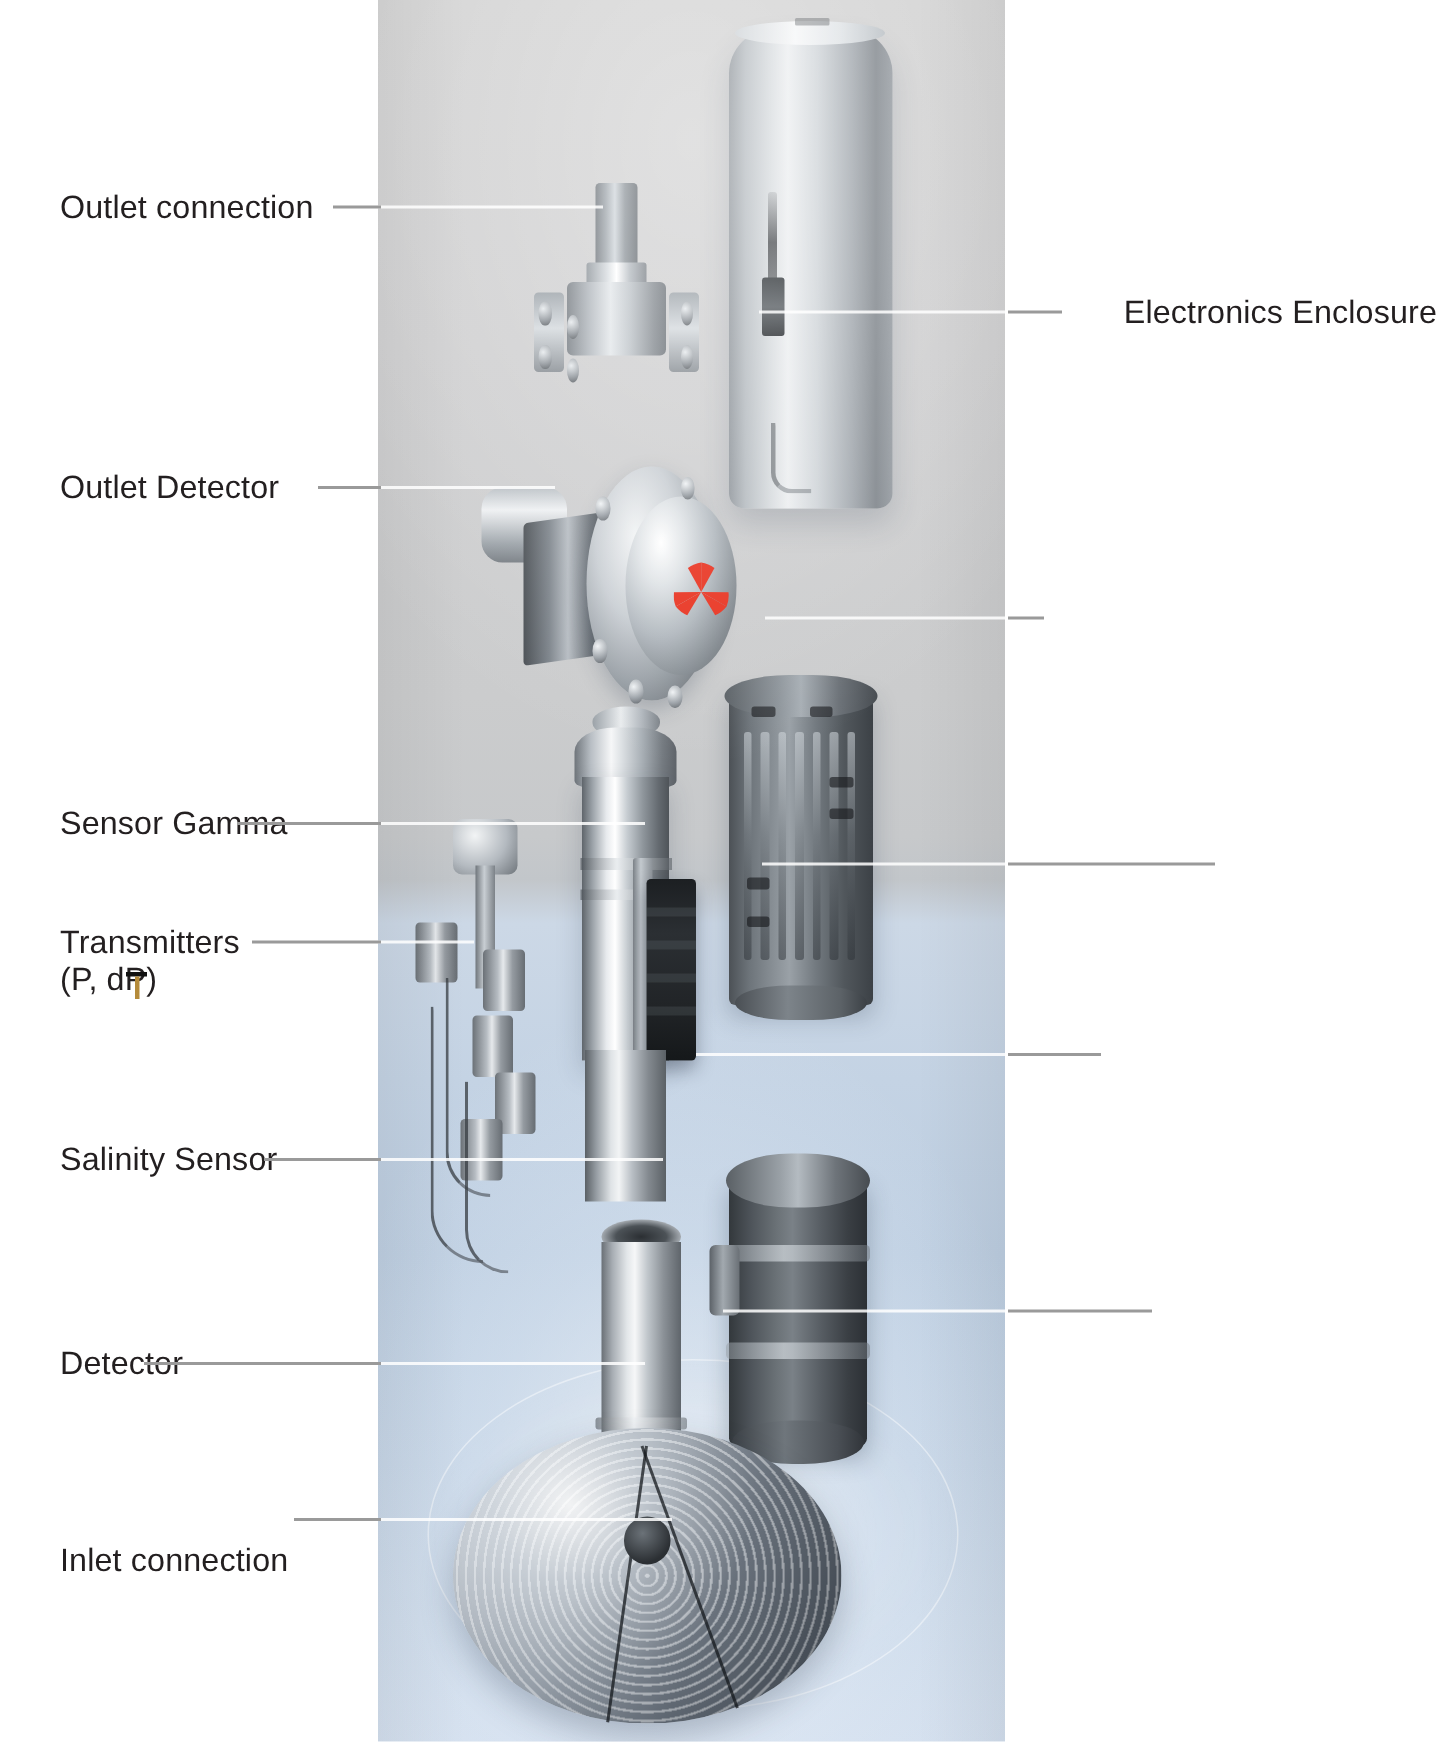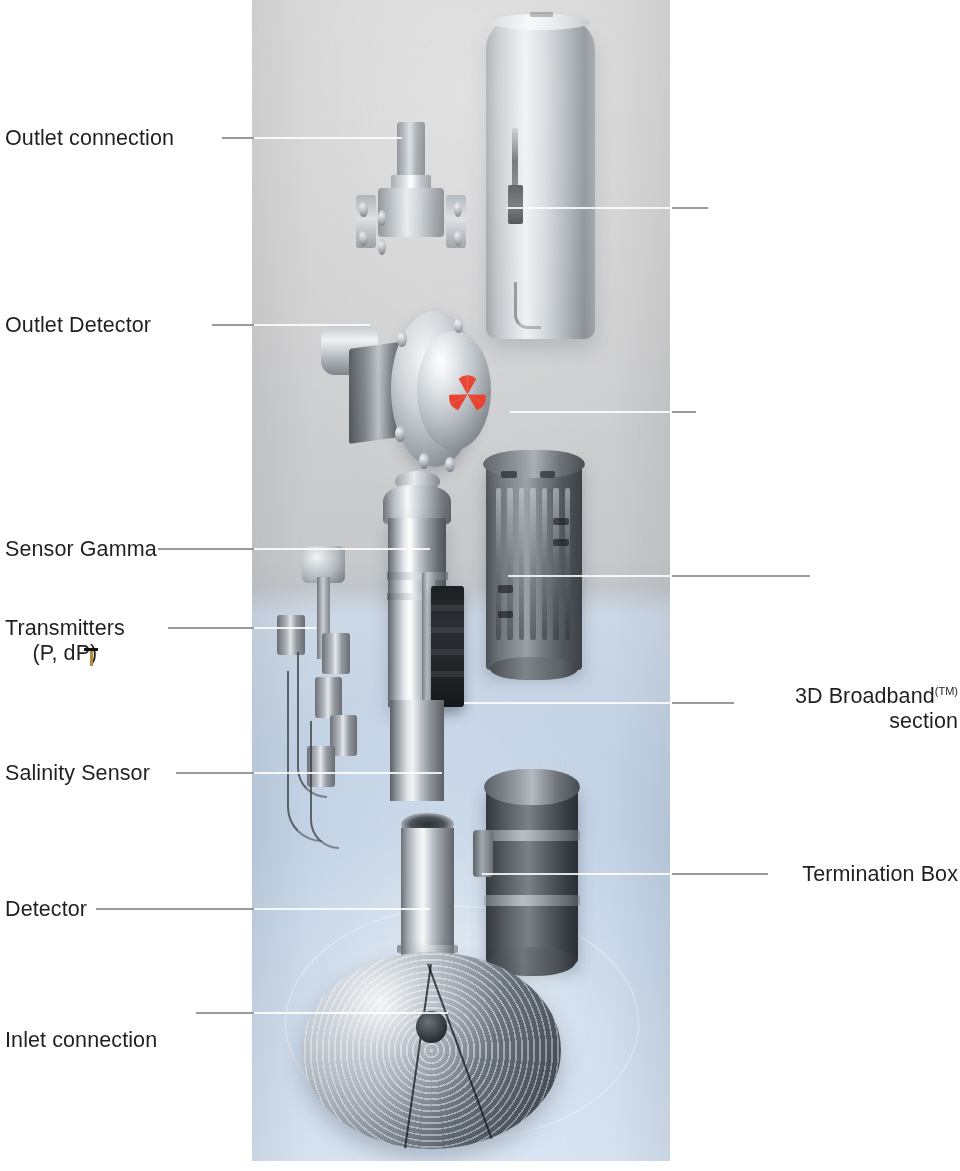--- a/index.html
+++ b/index.html
@@ -305,21 +305,21 @@
   
   .label{
     position:absolute;
     color:#231f20;
     font-size:21.5px;
     line-height:25px;
     letter-spacing:.1px;
     white-space:pre-line;
     font-family:"Liberation Sans","DejaVu Sans",sans-serif;
   }
-  .label.left{text-align:center;}
+  .label.left{text-align:left;margin-left:35px;}
   .label.right{text-align:right;}
   .leader{
     position:absolute;height:0;
     border-top:2.2px solid #9a9a9a;
   }
   .leader-white{
     position:absolute;height:0;
     border-top:2px solid rgba(255,255,255,.85);
   }
   .tm{
@@ -501,24 +501,23 @@
   <div class="label left" style="left:5px;top:761px">Salinity Sensor</div>
   <div class="leader" style="left:176px;top:772px;width:78px"></div>
 
   <div class="label left" style="left:5px;top:897px">Detector</div>
   <div class="leader" style="left:96px;top:908px;width:158px"></div>
 
   <div class="label left" style="left:5px;top:1028px">Inlet connection</div>
   <div class="leader" style="left:196px;top:1012px;width:58px"></div>
 
   <div class="leader" style="left:672px;top:207px;width:36px"></div>
+  <div class="label right" style="right:2px;top:196px;width:240px">Electronics Enclosure</div>
 
   <div class="leader" style="left:672px;top:411px;width:24px"></div>
 
   <div class="leader" style="left:672px;top:575px;width:138px"></div>
 
   <div class="leader" style="left:672px;top:702px;width:62px"></div>
-  <div class="label right" style="right:2px;top:679px;width:242px"><span>3D Broadband</span><span class="tm">(TM)</span><br><span>section</span></div>
 
   <div class="leader" style="left:672px;top:873px;width:96px"></div>
-  <div class="label right" style="right:2px;top:862px;width:214px">Termination Box</div>
 
 </div>
 
 </body></html>

